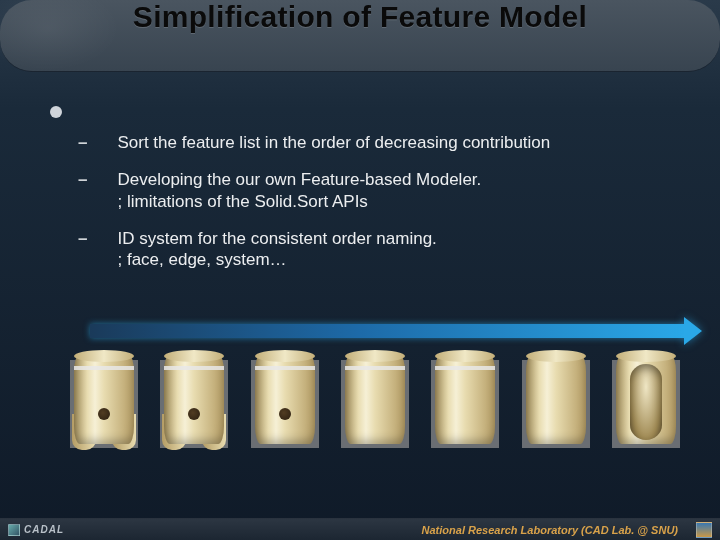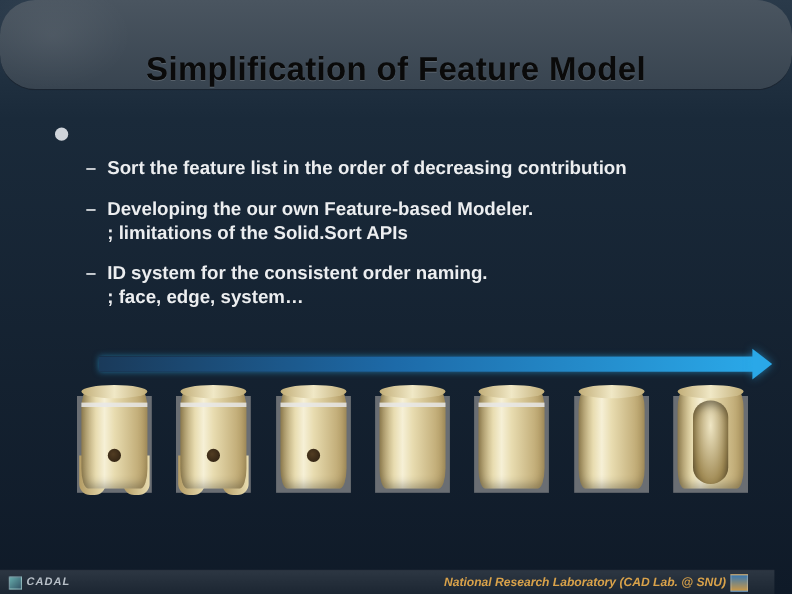--- a/index.html
+++ b/index.html
@@ -4,25 +4,25 @@
 <style>
   * { margin: 0; padding: 0; box-sizing: border-box; }
   html, body { width: 720px; height: 540px; overflow: hidden; font-family: Arial, Helvetica, sans-serif; }
   .slide {
     width: 720px; height: 540px;
     background: linear-gradient(180deg, #2a3a4a 0%, #1a2a3a 20%, #0f1a28 100%);
     position: relative;
     color: #fff;
   }
   .header {
-    height: 82px;
+    height: 72px;
     background: linear-gradient(180deg, #4a5560 0%, #384450 100%);
     position: relative;
     display: flex;
-    align-items: flex-end;
+    align-items: flex-start;
     justify-content: center;
     border-bottom: 1px solid #1a2430;
     border-radius: 32px;
   }
   .header::before {
     content: "";
     position: absolute;
     left: 0; top: 0; bottom: 0; width: 120px;
     background: radial-gradient(ellipse at 40% 40%, rgba(255,255,255,0.10), rgba(255,255,255,0) 70%);
     opacity: 0.6;
@@ -61,24 +61,25 @@
   }
   .dash {
     color: #d0d4d8;
     font-weight: bold;
     font-size: 17px;
     margin-right: 10px;
     line-height: 1.25;
   }
   .sub-text {
     font-size: 17px;
-    font-weight: bold;
+    font-weight: normal;
     color: #eceef0;
     line-height: 1.25;
     max-width: 560px;
+    margin-left: 20px;
   }
   .arrow-track {
     position: absolute;
     left: 90px; right: 20px;
     top: 320px;
     height: 22px;
   }
   .arrow-bar {
     height: 14px;
     background: linear-gradient(90deg, #1a3a5a 0%, #1d6aa8 45%, #2aa8e8 100%);
@@ -150,43 +151,43 @@
   .p-skirt-R { right: 8px; }
   .p7-inner {
     position: absolute;
     left: 24px; right: 24px; top: 20px; bottom: 14px;
     background: radial-gradient(ellipse at 50% 30%, #efe6c4, #a08a54 70%, #6b5a34 100%);
     border-radius: 50% / 20%;
     box-shadow: inset 0 4px 8px rgba(0,0,0,0.4);
   }
   .footer {
     position: absolute;
-    left: 0; right: 16px; bottom: 0;
+    left: 0; right: 0; bottom: 0;
     height: 22px;
     background: linear-gradient(180deg, #2c3642, #1c2632);
     display: flex;
     align-items: center;
     border-top: 1px solid rgba(255,255,255,0.06);
   }
   .footer-left {
     display: flex; align-items: center; gap: 4px;
     padding-left: 8px;
     font-size: 10px; font-style: italic; font-weight: bold;
     color: #b8c0c8;
     letter-spacing: 1px;
   }
   .footer-left .logo-sq {
     width: 12px; height: 12px;
     background: linear-gradient(135deg, #6aa, #356);
     border: 1px solid rgba(255,255,255,0.3);
   }
   .footer-right {
     margin-left: auto;
-    padding-right: 24px;
-    display: flex; align-items: center; gap: 4px;
+    padding-right: 8px;
+    display: flex; align-items: center; gap: 18px;
   }
   .footer-text {
     font-size: 11px;
     font-weight: bold;
     font-style: italic;
     color: #d9a24a;
   }
   .footer-badge {
     width: 16px; height: 16px;
     background: linear-gradient(180deg, #3a78b0, #c89848);

